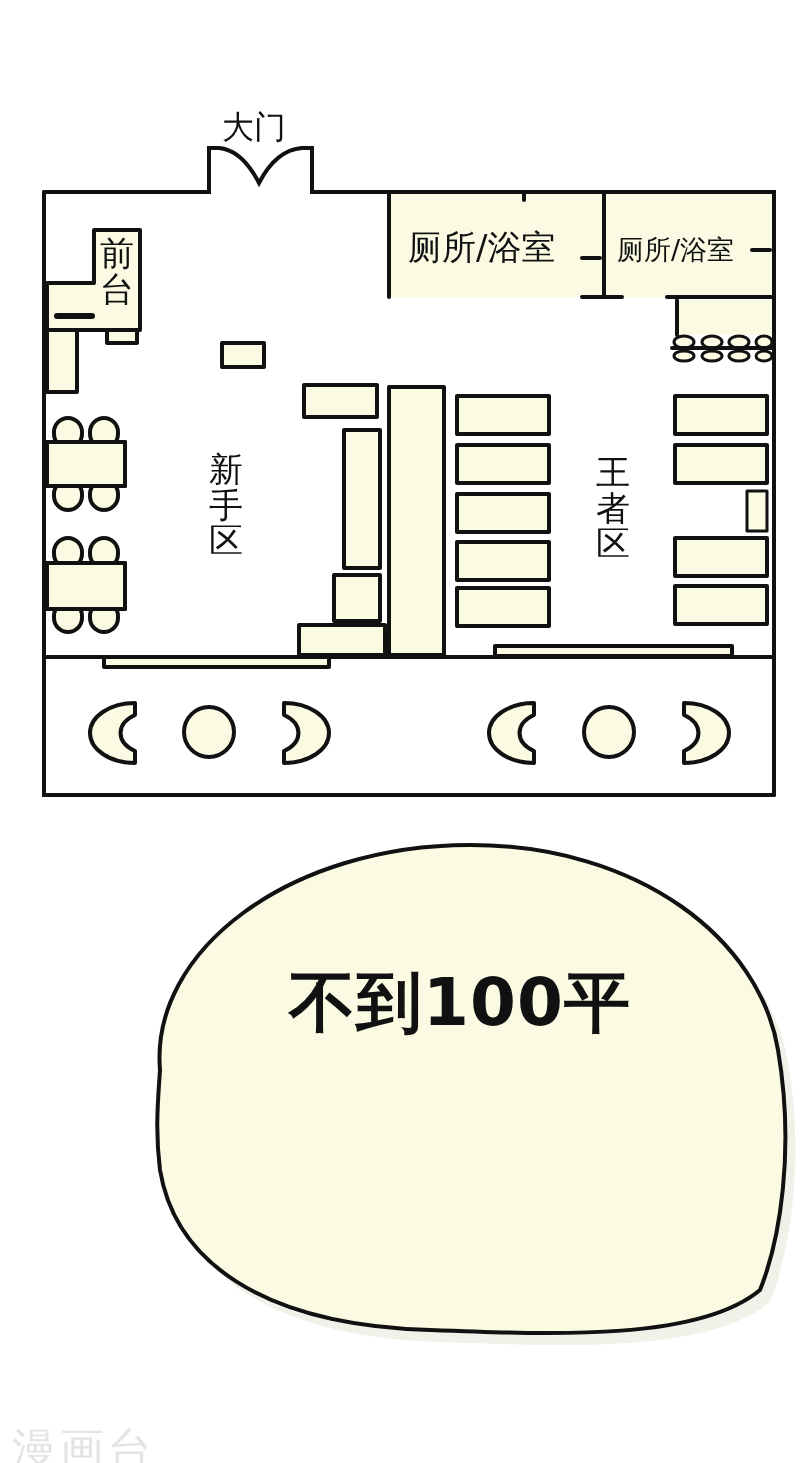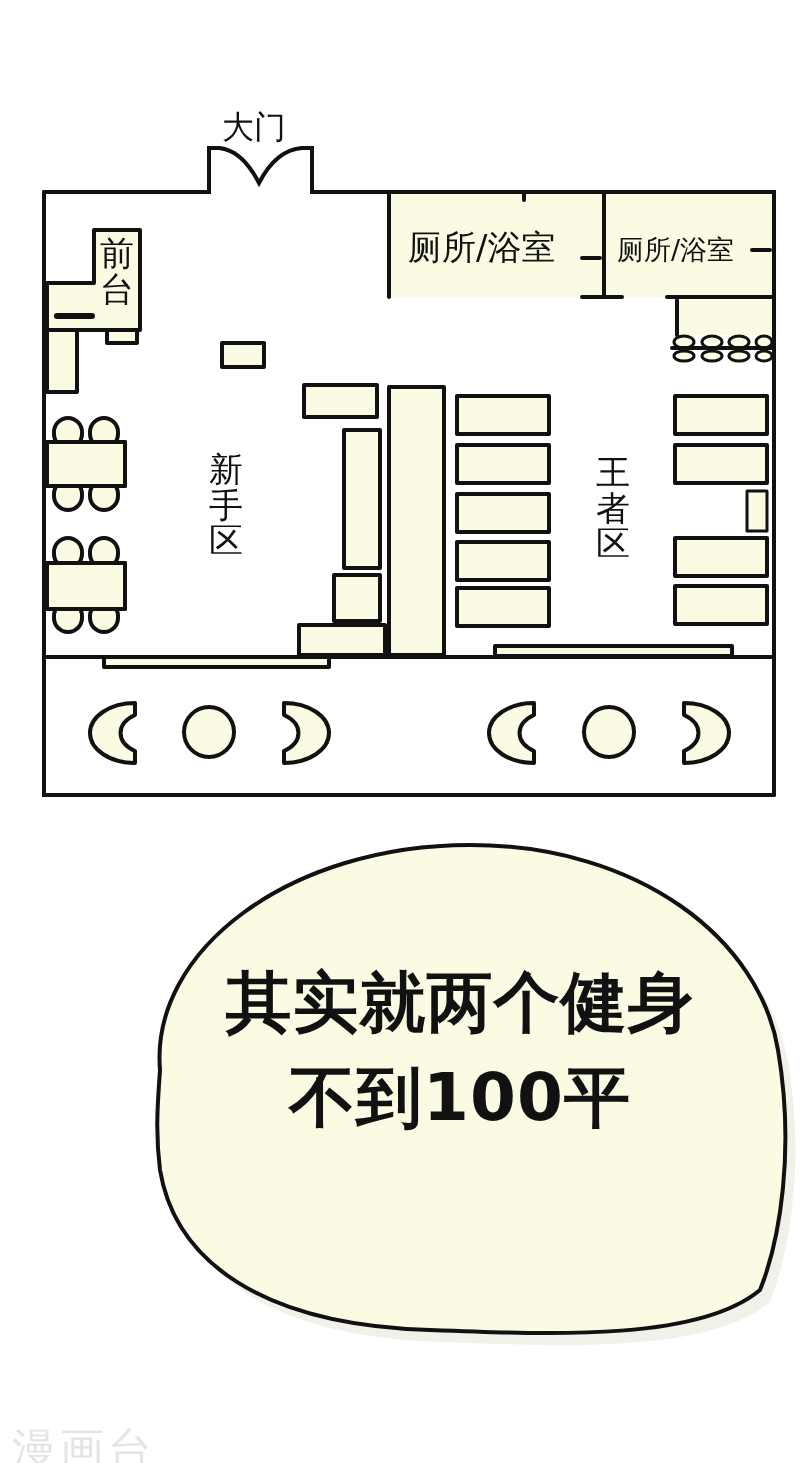--- a/index.html
+++ b/index.html
@@ -130,18 +130,17 @@
   </div>
 
 </div>
 
 <div class="abs" style="left:0;top:820px;width:800px;height:540px;">
   <svg width="800" height="540" viewBox="0 0 800 540">
     <path d="M160 250 C150 130 290 25 470 25 C640 25 760 120 778 230 C795 330 780 420 760 470 C700 520 560 515 430 510 C260 505 175 440 160 350 C155 310 158 280 160 250 Z" fill="#f1f1ea" stroke="none" transform="translate(10,12)"></path>
     <path d="M160 250 C150 130 290 25 470 25 C640 25 760 120 778 230 C795 330 780 420 760 470 C700 520 560 515 430 510 C260 505 175 440 160 350 C155 310 158 280 160 250 Z" fill="#fbfbe3" stroke="#111" stroke-width="4"></path>
   </svg>
   <div class="bubble-text" style="top:135px;">
-    <div>其实就两个健身</div>
     <div>不到100平</div>
   </div>
 </div>
 
 <div class="watermark">漫画台</div>
 
 </body></html>

